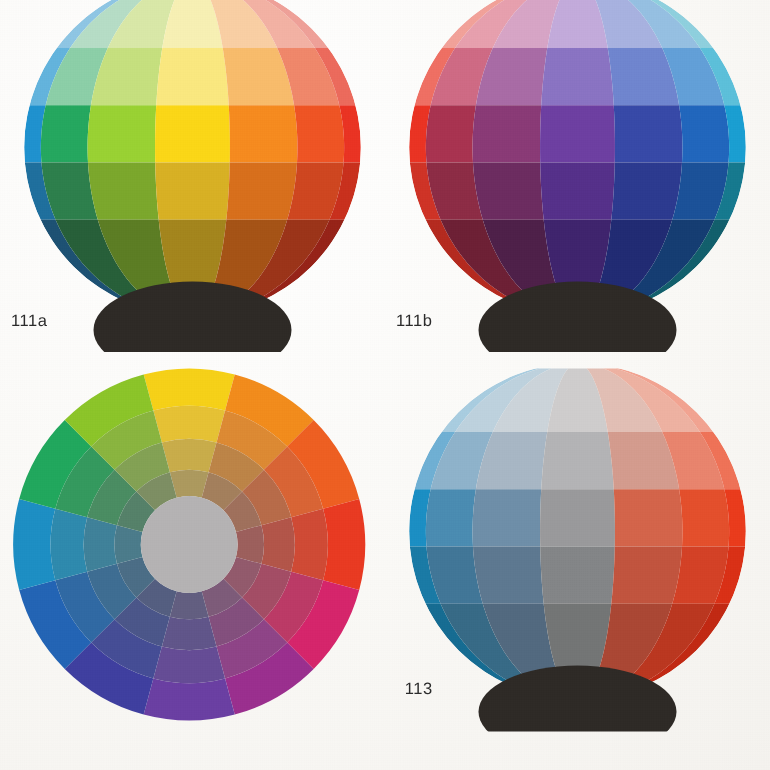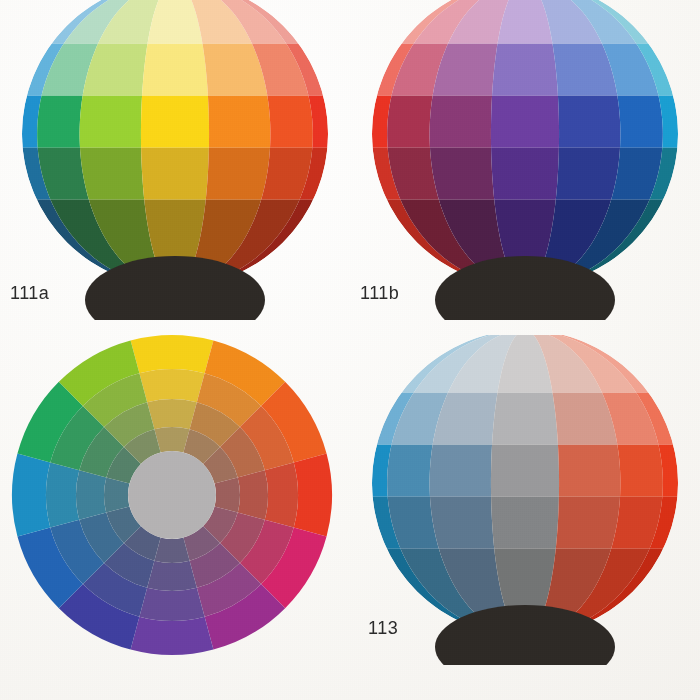--- a/index.html
+++ b/index.html
@@ -11,21 +11,21 @@
     position:relative;
   }
   #page{
     position:absolute;inset:0;
     background:
       radial-gradient(circle at 30% 20%, #ffffff 0%, #faf9f6 55%, #f4f2ee 100%);
   }
   .plate{position:absolute;}
   .caption{
     position:absolute;
-    font-size:18px;
+    font-size:15px;
     letter-spacing:0.5px;
     color:#2b2b2b;
     font-family:"Liberation Sans", sans-serif;
   }
   svg{display:block;}
   .grain{
     position:absolute;inset:0;
     pointer-events:none;
     opacity:.35;
     background-image:

